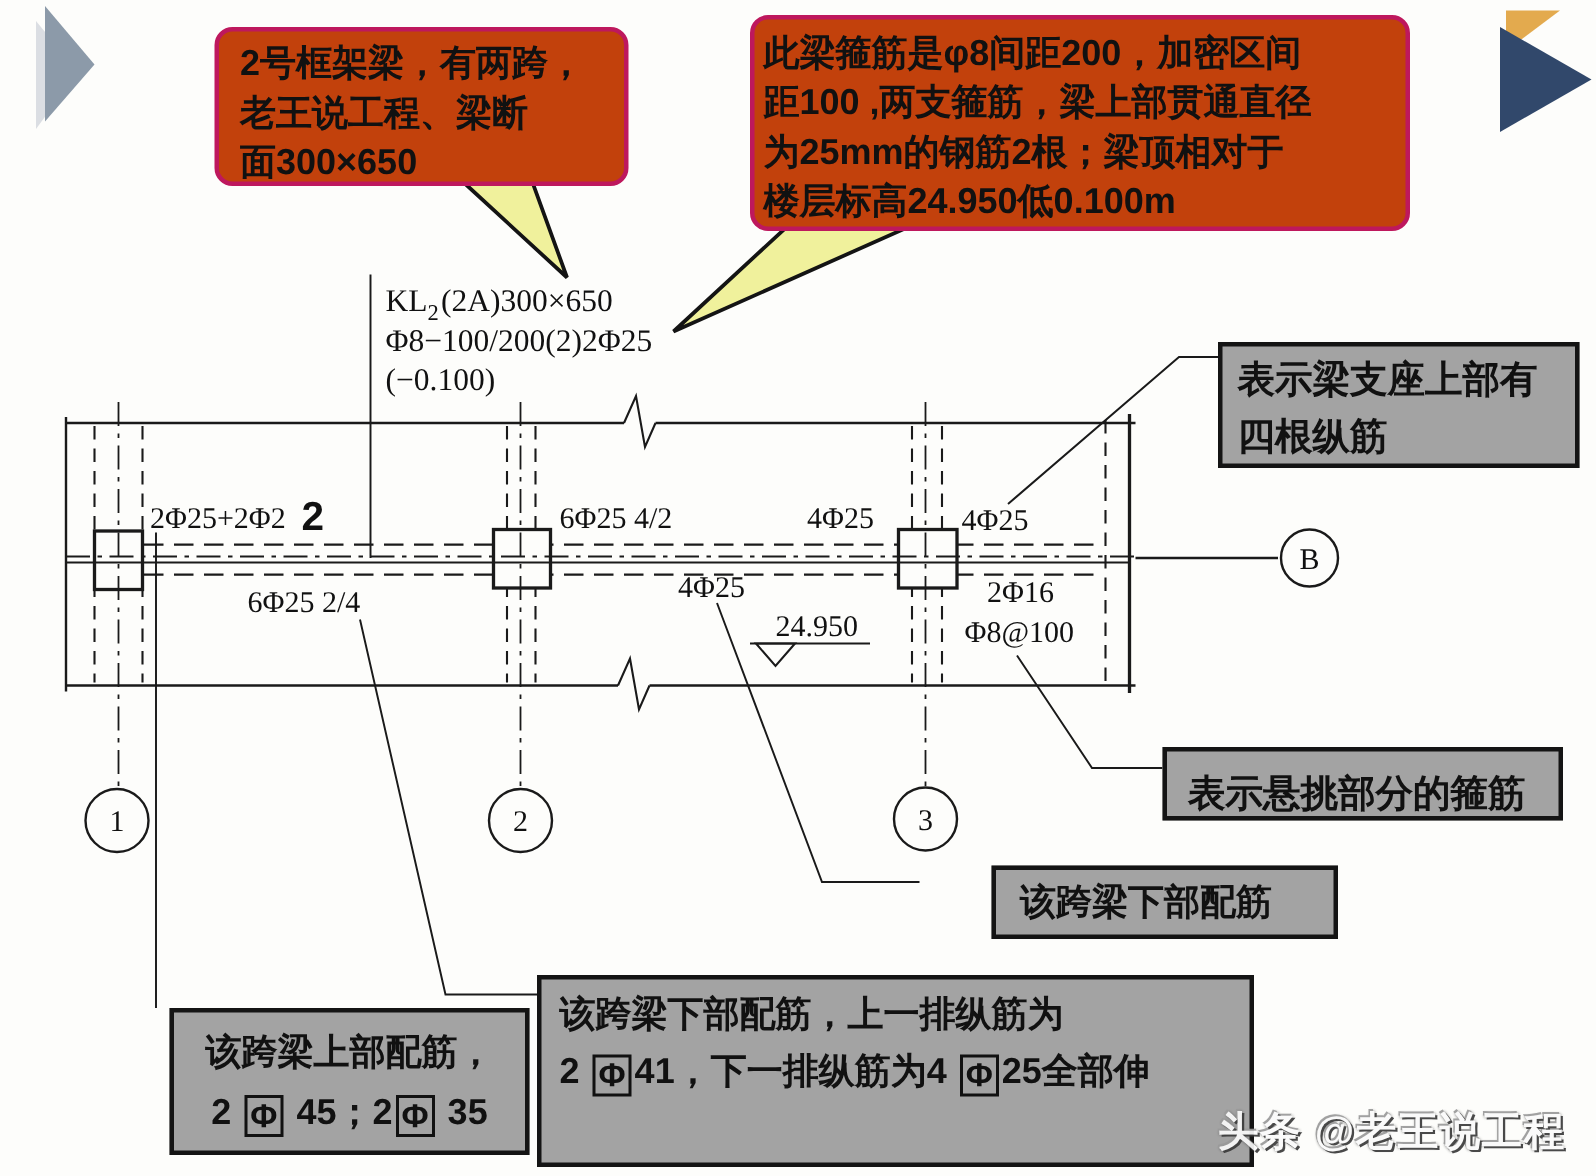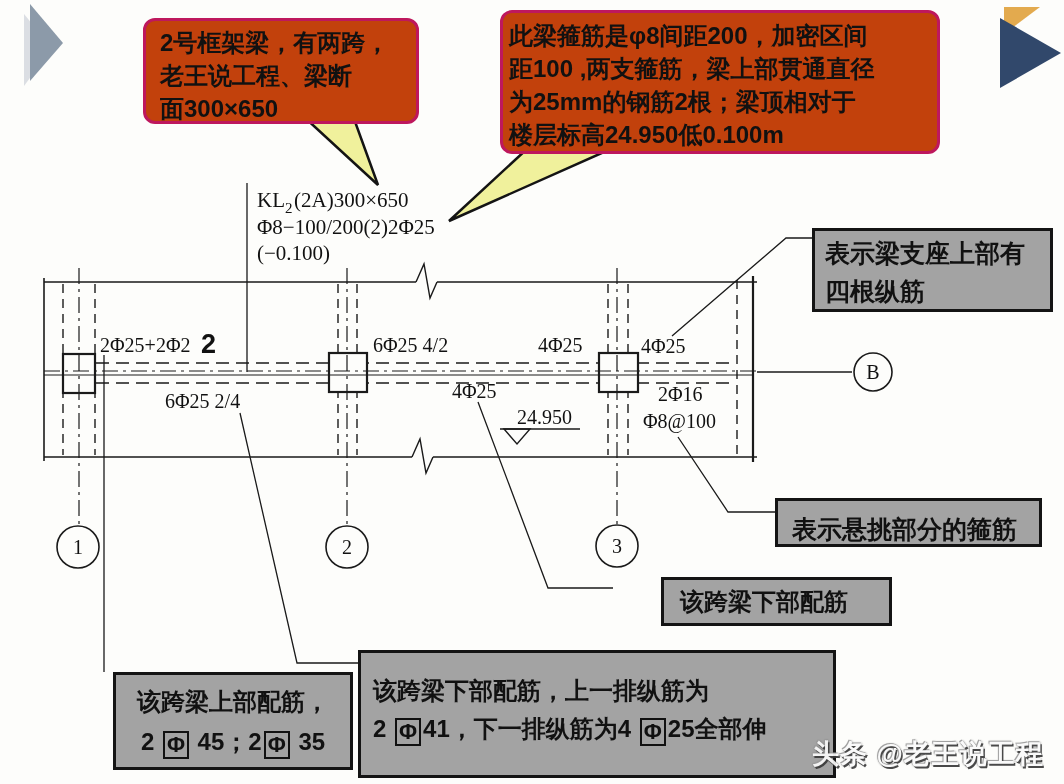--- a/index.html
+++ b/index.html
@@ -16,21 +16,21 @@
   #callout-frame-beam{left:143px;top:18px;width:276px;height:106px;padding:5px 14px;
         font-size:24px;line-height:33px;}
   #callout-stirrup{left:500px;top:10px;width:440px;height:144px;padding:6px 6px;
         font-size:24px;line-height:33px;}
   #callout-support-top{left:812px;top:228px;width:241px;height:84px;padding:3px 10px;
         font-size:25px;line-height:38px;}
   #callout-cantilever-stirrup{left:775px;top:498px;width:267px;height:49px;
         font-size:25px;line-height:57px;padding:0 0 16px 14px;}
   #callout-bottom-rebar{left:613px;top:577px;width:231px;height:49px;
         font-size:24px;line-height:44px;padding:0 0 0 16px;margin-left:48px;}
-  #callout-bottom-detail{left:358px;top:650px;width:478px;height:128px;padding:19px 12px;
+  #callout-bottom-detail{left:358px;top:650px;width:478px;height:128px;padding:5px 12px;
         font-size:24px;line-height:38px;}
   #callout-top-rebar{left:113px;top:672px;width:240px;height:98px;padding:7px 10px;
         font-size:24px;line-height:40px;text-align:center;}
 
   .rebar-box{display:inline-block;border:2.5px solid #111;line-height:1;padding:1px 2px;
         margin:0 2px;font-size:22px;vertical-align:-2px;}
 
   #watermark{position:absolute;left:812px;top:736px;font-size:27px;font-weight:bold;
         letter-spacing:1px;color:#fafafa;opacity:.92;white-space:nowrap;
         text-shadow:1.5px 1.5px 0 #3a3a3a,-1px -1px 0 #9a9a9a,0 0 2px #555;}

